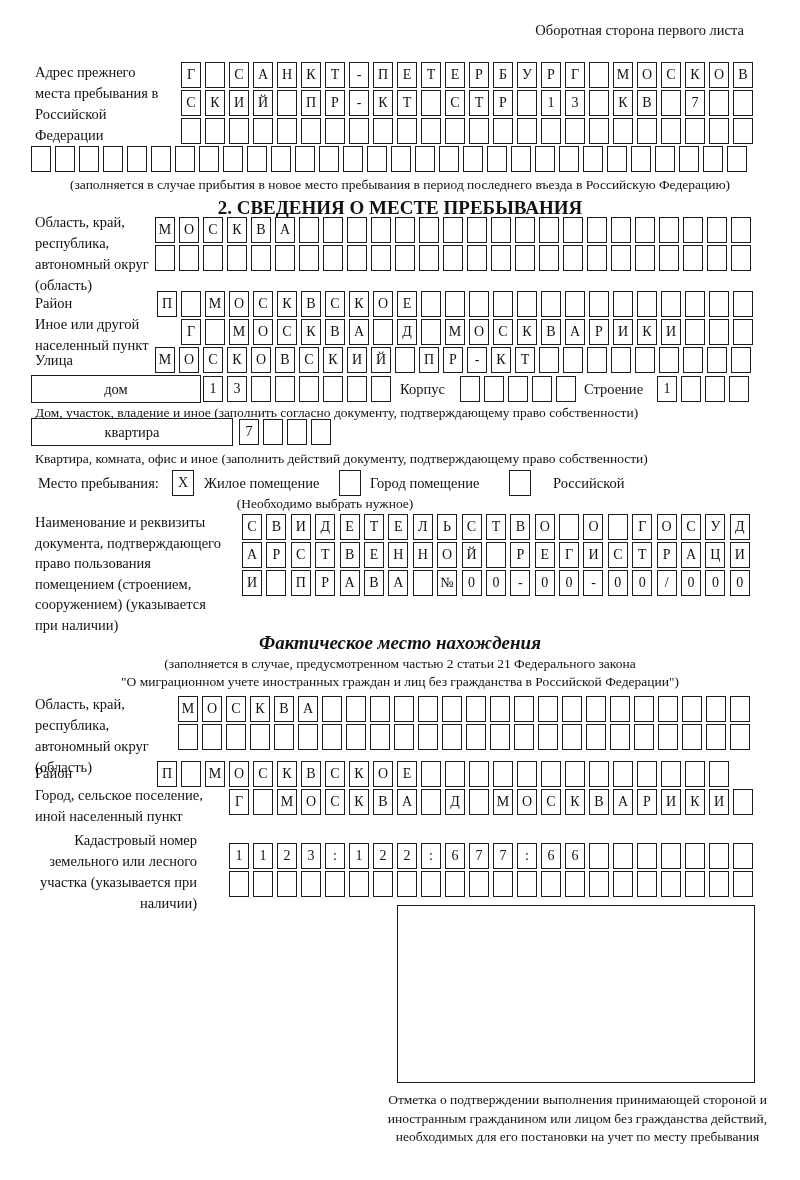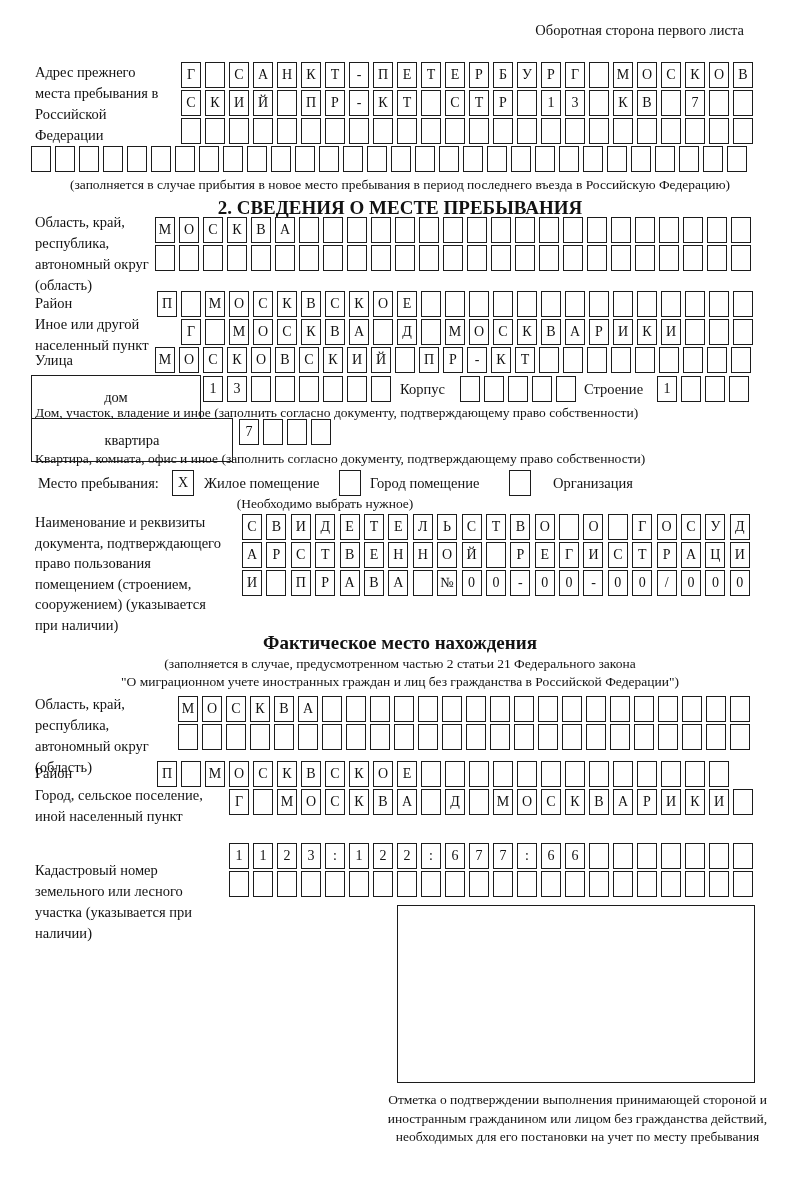--- a/index.html
+++ b/index.html
@@ -15,21 +15,21 @@
   .center { text-align:center; }
   .fullw { left:0; width:800px; }
   .boxrow { position:absolute; display:flex; gap:4px; }
   .boxrow.wgap { gap:4.4px; }
   .cbox {
     width:20px; height:26px; border:1.6px solid #1c1c1c; background:#fff;
     display:flex; align-items:center; justify-content:center;
     font-size:14px; line-height:1;
   }
   .widebox {
-    position:absolute; height:44px; border:1.6px solid #1c1c1c; background:#fff;
+    position:absolute; height:28px; border:1.6px solid #1c1c1c; background:#fff;
     display:flex; align-items:center; justify-content:center; font-size:14.5px;
   }
   .chk {
     position:absolute; width:22px; height:26px; border:1.6px solid #1c1c1c; background:#fff;
     display:flex; align-items:center; justify-content:center; font-size:14px;
   }
   .stampbox {
     position:absolute; left:397px; top:905px; width:358px; height:178px;
     border:1.8px solid #1c1c1c; background:#fff;
   }
@@ -326,29 +326,29 @@
   </div>
 <div class="abs note" style="left:35px; top:405px;">Дом, участок, владение и иное (заполнить согласно документу, подтверждающему право собственности)</div>
 
 <div class="widebox" style="left:31px; top:418px; width:202px;">квартира</div>
 <div class="boxrow" style="left:239px; top:419px;">
     <span class="cbox">7</span>
     <span class="cbox"></span>
     <span class="cbox"></span>
     <span class="cbox"></span>
   </div>
-<div class="abs note" style="left:35px; top:451px;">Квартира, комната, офис и иное (заполнить согласно документу, подтверждающему право собственности)</div>
+<div class="abs note" style="left:35px; top:451px;">Квартира, комната, офис и иное (заполнить действий документу, подтверждающему право собственности)</div>
 
 <div class="abs lbl" style="left:38px; top:473px;">Место пребывания:</div>
 <div class="chk" style="left:172px; top:470px;">X</div>
 <div class="abs lbl" style="left:204px; top:473px;">Жилое помещение</div>
 <div class="chk" style="left:339px; top:470px;"></div>
 <div class="abs lbl" style="left:370px; top:473px;">Город помещение</div>
 <div class="chk" style="left:509px; top:470px;"></div>
-<div class="abs lbl" style="left:553px; top:473px;">Организация</div>
+<div class="abs lbl" style="left:553px; top:473px;">Российской</div>
 <div class="abs note center" style="left:215px; top:496px; width:220px;">(Необходимо выбрать нужное)</div>
 
 <div class="abs lbl" style="left:35px; top:512px; width:196px; line-height:20.5px;">Наименование и реквизиты документа, подтверждающего право пользования помещением (строением, сооружением) (указывается при наличии)</div>
 <div class="boxrow wgap" style="left:242px; top:514px;">
     <span class="cbox">С</span>
     <span class="cbox">В</span>
     <span class="cbox">И</span>
     <span class="cbox">Д</span>
     <span class="cbox">Е</span>
     <span class="cbox">Т</span>
@@ -408,21 +408,21 @@
     <span class="cbox">0</span>
     <span class="cbox">-</span>
     <span class="cbox">0</span>
     <span class="cbox">0</span>
     <span class="cbox">/</span>
     <span class="cbox">0</span>
     <span class="cbox">0</span>
     <span class="cbox">0</span>
   </div>
 
-<div class="abs title center fullw" style="top:632px;">Фактическое место нахождения</div>
+<div class="abs title center fullw" style="top:632px;font-style:italic;">Фактическое место нахождения</div>
 <div class="abs note center fullw" style="top:656px;">(заполняется в случае, предусмотренном частью 2 статьи 21 Федерального закона</div>
 <div class="abs note center fullw" style="top:674px;">"О миграционном учете иностранных граждан и лиц без гражданства в Российской Федерации")</div>
 
 <div class="abs lbl" style="left:35px; top:694px; width:130px;">Область, край, республика, автономный округ (область)</div>
 <div class="boxrow" style="left:178px; top:696px;">
     <span class="cbox">М</span>
     <span class="cbox">О</span>
     <span class="cbox">С</span>
     <span class="cbox">К</span>
     <span class="cbox">В</span>
@@ -520,21 +520,21 @@
     <span class="cbox">К</span>
     <span class="cbox">В</span>
     <span class="cbox">А</span>
     <span class="cbox">Р</span>
     <span class="cbox">И</span>
     <span class="cbox">К</span>
     <span class="cbox">И</span>
     <span class="cbox"></span>
   </div>
 
-<div class="abs lbl" style="left:35px; top:860px; width:162px;">Кадастровый номер земельного или лесного участка (указывается при наличии)</div>
+<div class="abs lbl" style="left:35px; top:830px; width:162px;text-align:right;">Кадастровый номер земельного или лесного участка (указывается при наличии)</div>
 <div class="boxrow" style="left:229px; top:843px;">
     <span class="cbox">1</span>
     <span class="cbox">1</span>
     <span class="cbox">2</span>
     <span class="cbox">3</span>
     <span class="cbox">:</span>
     <span class="cbox">1</span>
     <span class="cbox">2</span>
     <span class="cbox">2</span>
     <span class="cbox">:</span>

